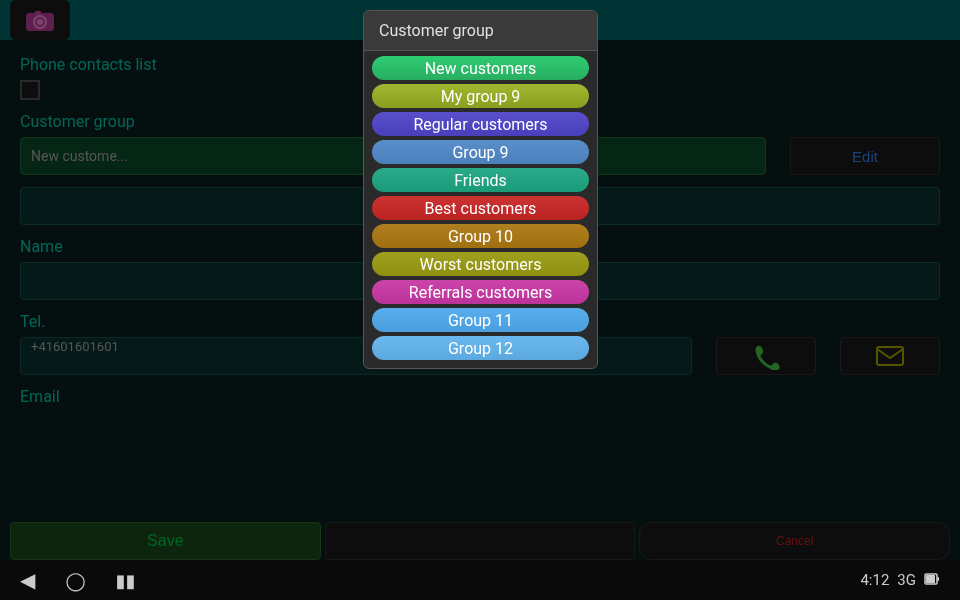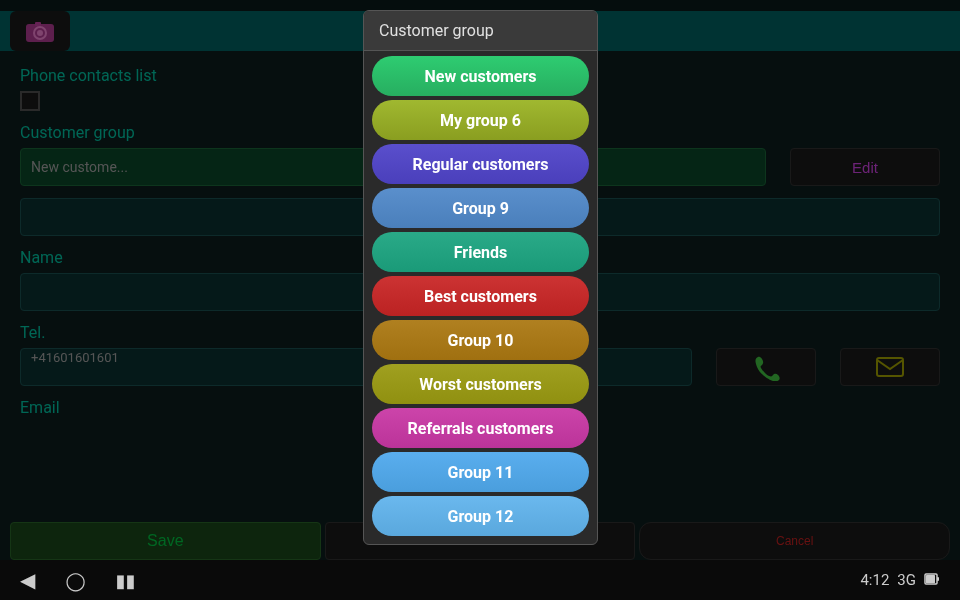--- a/index.html
+++ b/index.html
@@ -8,21 +8,21 @@
       height: 600px;
       background: #0a1a1a;
       font-family: 'Roboto', Arial, sans-serif;
       overflow: hidden;
       position: relative;
     }
 
     
     .app-bg {
       position: absolute;
-      top: 11px; left: 0;
+      top: 0; left: 0;
       width: 960px;
       height: 560px;
       background: #0d1f1f;
     }
 
     .top-bar {
       height: 40px;
       background: #006666;
       display: flex;
       align-items: center;
@@ -65,21 +65,21 @@
       color: #888;
       height: 38px;
       padding: 0 10px;
       font-size: 14px;
     }
 
     .edit-btn {
       background: #1a1a1a;
       border: 1px solid #333;
       border-radius: 4px;
-      color: #d946ef;
+      color: #3b82f6;
       height: 38px;
       width: 150px;
       font-size: 15px;
       cursor: pointer;
     }
 
     .tel-value {
       color: #aaa;
       font-size: 13px;
     }
@@ -189,28 +189,28 @@
       max-height: 540px;
       overflow-y: auto;
       padding: 5px 8px 8px 8px;
       display: flex;
       flex-direction: column;
       gap: 4px;
     }
 
     .dropdown-item {
       border-radius: 25px;
-      height: 40px;
+      height: 24px;
       display: flex;
       align-items: center;
       justify-content: center;
       color: white;
       font-size: 16px;
       cursor: pointer;
-      font-weight: 700;
+      font-weight: 400;
     }
 
     .item-new-customers    { background: linear-gradient(to bottom, #2ecc71, #27ae60); }
     .item-my-group-8       { background: linear-gradient(to bottom, #a0b830, #8a9e20); }
     .item-regular-customers{ background: linear-gradient(to bottom, #5a4fcc, #4a3fbb); }
     .item-group-9          { background: linear-gradient(to bottom, #5a8fcc, #4a7fbb); }
     .item-friends          { background: linear-gradient(to bottom, #2aaa88, #1a9a78); }
     .item-best-customers   { background: linear-gradient(to bottom, #cc3333, #bb2222); }
     .item-group-10         { background: linear-gradient(to bottom, #b08020, #a07010); }
     .item-worst-customers  { background: linear-gradient(to bottom, #a0a020, #909010); }
@@ -301,21 +301,21 @@
     </svg>
   </div>
 </div>
 
 <div class="overlay"></div>
 
 <div class="dropdown-modal">
   <div class="dropdown-title">Customer group</div>
   <div class="dropdown-list" id="dropdown-list">
   <div class="dropdown-item item-new-customers">New customers</div>
-      <div class="dropdown-item item-my-group-8">My group 6</div>
+      <div class="dropdown-item item-my-group-8">My group 9</div>
       <div class="dropdown-item item-regular-customers">Regular customers</div>
       <div class="dropdown-item item-group-9">Group 9</div>
       <div class="dropdown-item item-friends">Friends</div>
       <div class="dropdown-item item-best-customers">Best customers</div>
       <div class="dropdown-item item-group-10">Group 10</div>
       <div class="dropdown-item item-worst-customers">Worst customers</div>
       <div class="dropdown-item item-referrals">Referrals customers</div>
       <div class="dropdown-item item-group-11">Group 11</div>
       <div class="dropdown-item item-group-12">Group 12</div>
     </div>

